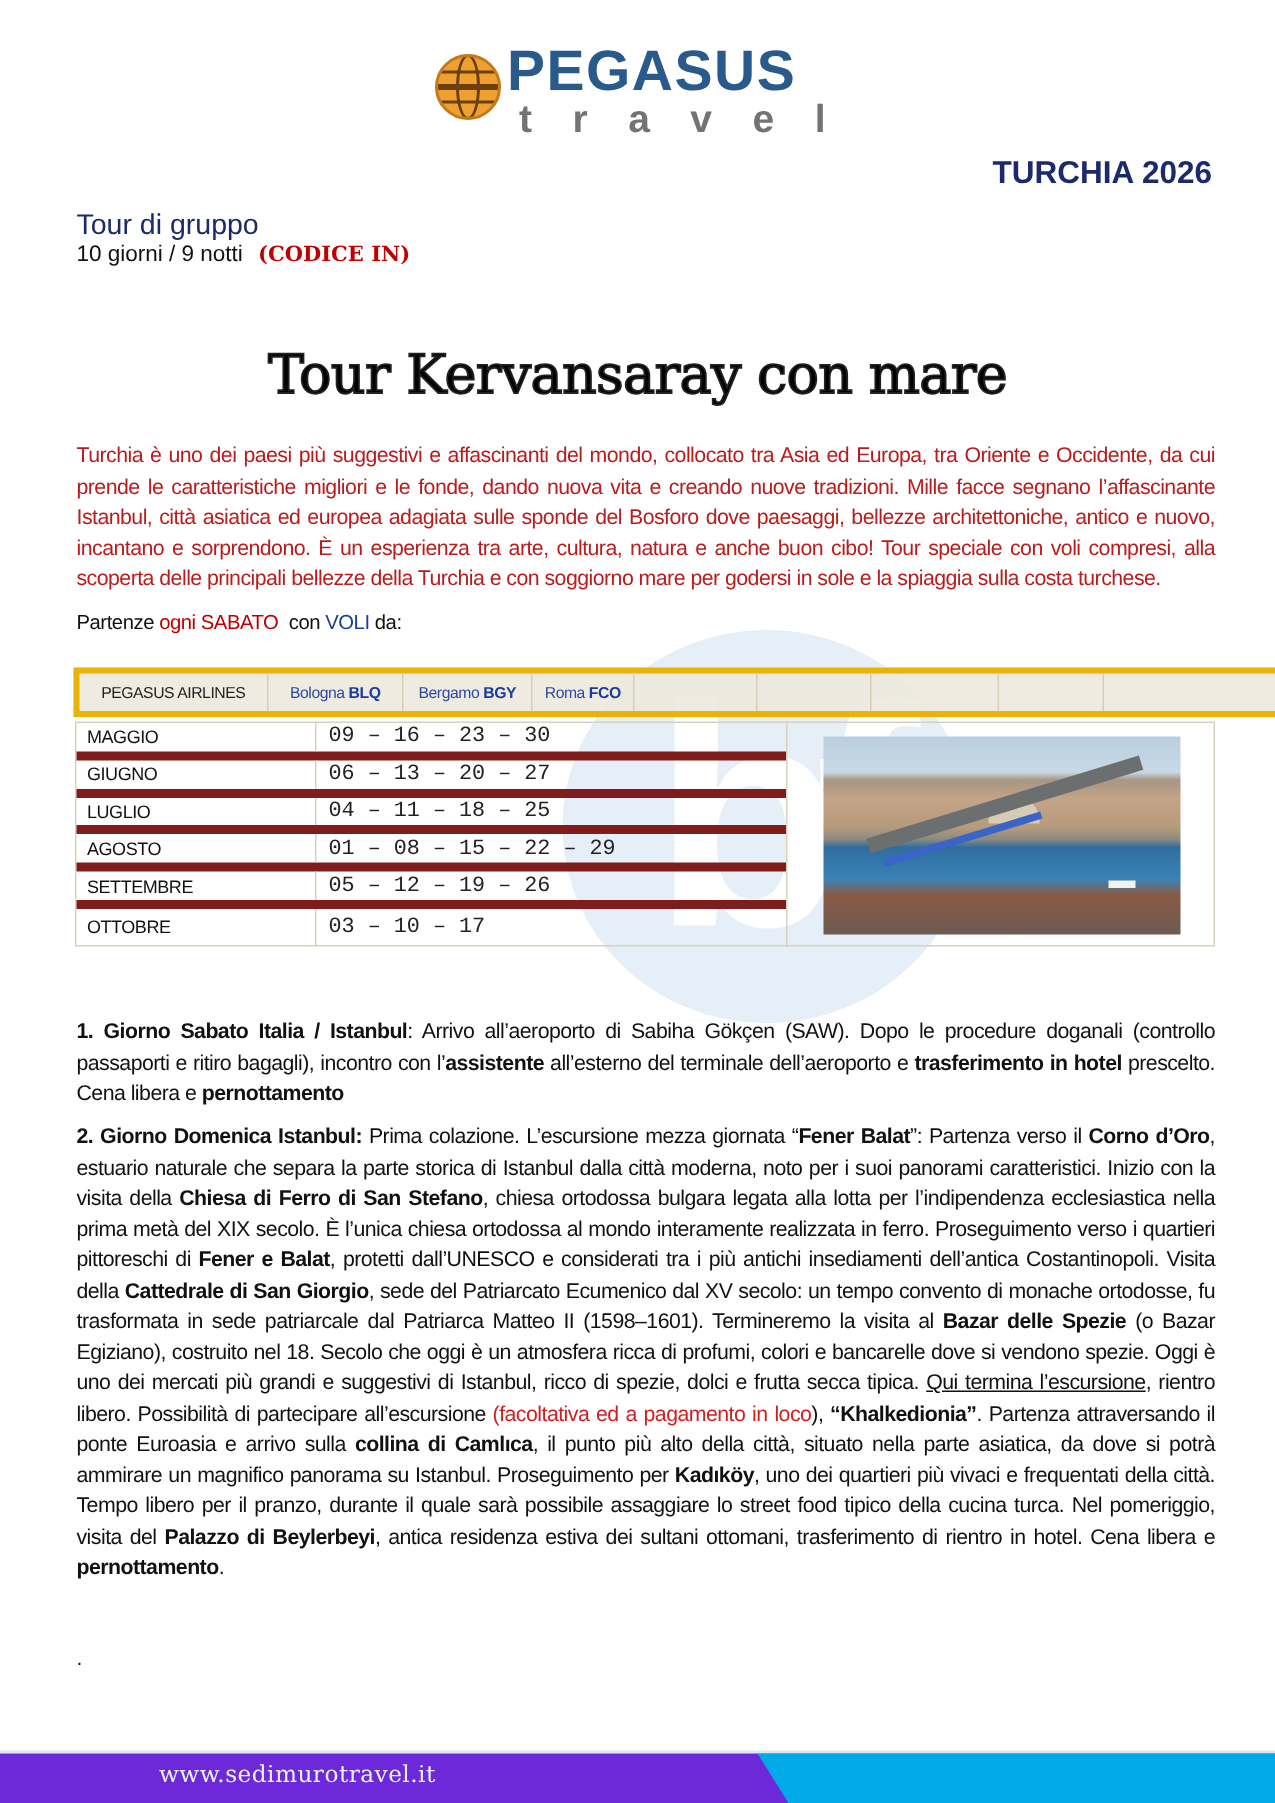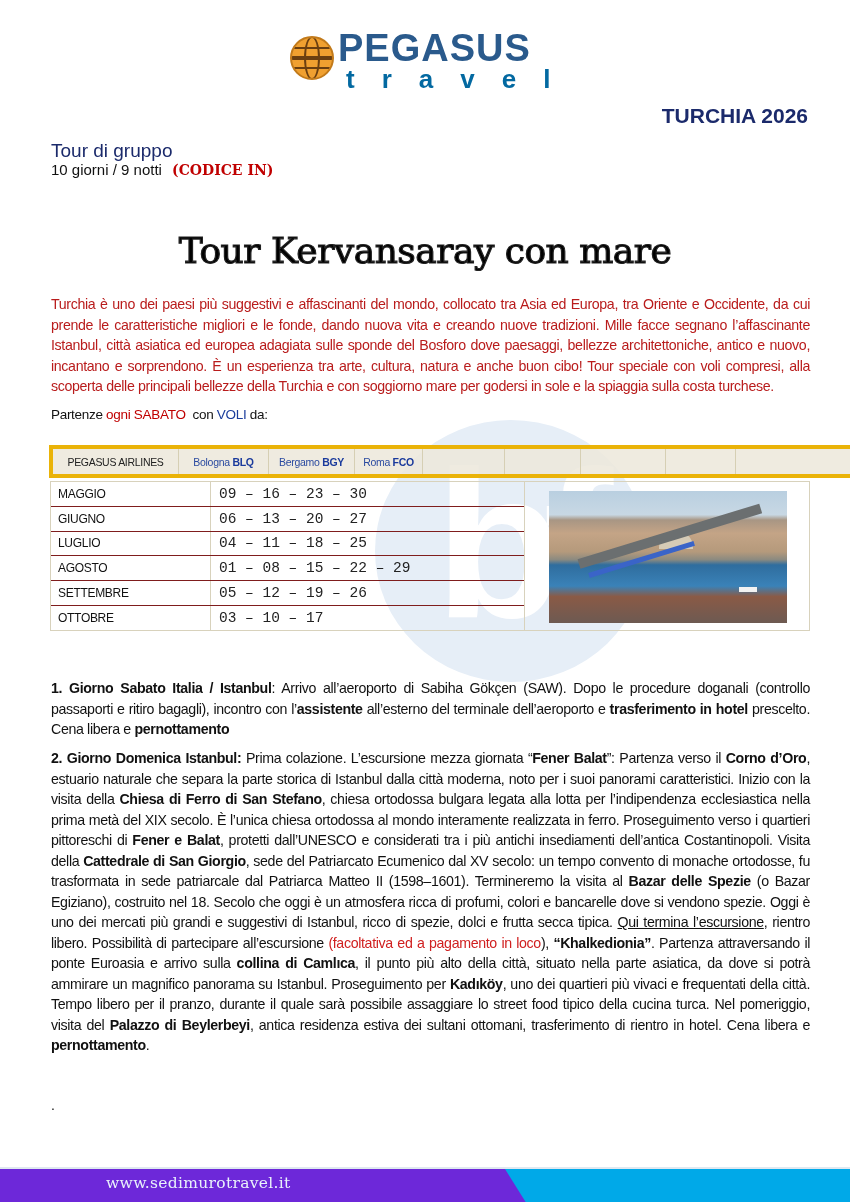--- a/index.html
+++ b/index.html
@@ -32,21 +32,21 @@
   .logo .globe::after {
     content: ""; position: absolute; left: -2px; top: 18px; width: 44px; height: 4px;
     background: #6b3f10; box-shadow: 0 -10px 0 -1px #6b3f10, 0 10px 0 -1px #6b3f10;
   }
   .logo .brand {
     position: absolute; left: 48px; top: 0; font-family: "Liberation Sans", sans-serif; font-weight: bold;
     font-size: 38px; color: #2a5a8c; letter-spacing: 1px; line-height: 40px;
   }
   .logo .sub {
     position: absolute; left: 56px; top: 38px; font-family: "Liberation Sans", sans-serif; font-weight: bold;
-    font-size: 26px; color: #0369a1; letter-spacing: 27px; line-height: 26px;
+    font-size: 26px; color: #737373; letter-spacing: 27px; line-height: 26px;
   }
 
   .country {
     position: absolute; right: 42px; top: 104px; font-family: "Liberation Sans", sans-serif;
     font-weight: bold; font-size: 21px; color: #1b2a6b; z-index: 1;
   }
   .tour-type {
     position: absolute; left: 51px; top: 140px; font-size: 19px; color: #1b2a6b; z-index: 1;
     font-family: "Liberation Sans", sans-serif; font-stretch: condensed;
   }
@@ -87,21 +87,21 @@
   .airline-row .cell:last-child { border-right: none; }
   .airline-row .airline { width: 126px; color: #222; }
   .airline-row .city { color: #2a4aa0; }
   .airline-row .city b { color: #1a3a9c; }
 
   .dates-table {
     position: absolute; left: 50px; top: 481px; width: 760px; height: 150px; z-index: 1;
     border: 1px solid #d8d2bc; box-sizing: border-box; display: flex;
   }
   .dates-left { width: 473px; border-right: 1px solid #d8d2bc; }
-  .drow { display: flex; height: 24.8px; border-bottom: 1px solid #7f1d1d; box-sizing: border-box; }
+  .drow { display: flex; height: 24.8px; border-bottom: 6px solid #7f1d1d; box-sizing: border-box; }
   .drow:last-child { border-bottom: none; }
   .drow .month {
     width: 152px; border-right: 1px solid #d8d2bc; padding-left: 7px; display: flex; align-items: center;
     font-family: "Liberation Sans", sans-serif; font-size: 12px; letter-spacing: -0.3px;
   }
   .drow .dates {
     padding-left: 8px; display: flex; align-items: center;
     font-family: Liberation Mono, monospace; font-size: 14.5px; color: #222;
   }
   .dates-right { flex: 1; position: relative; }

